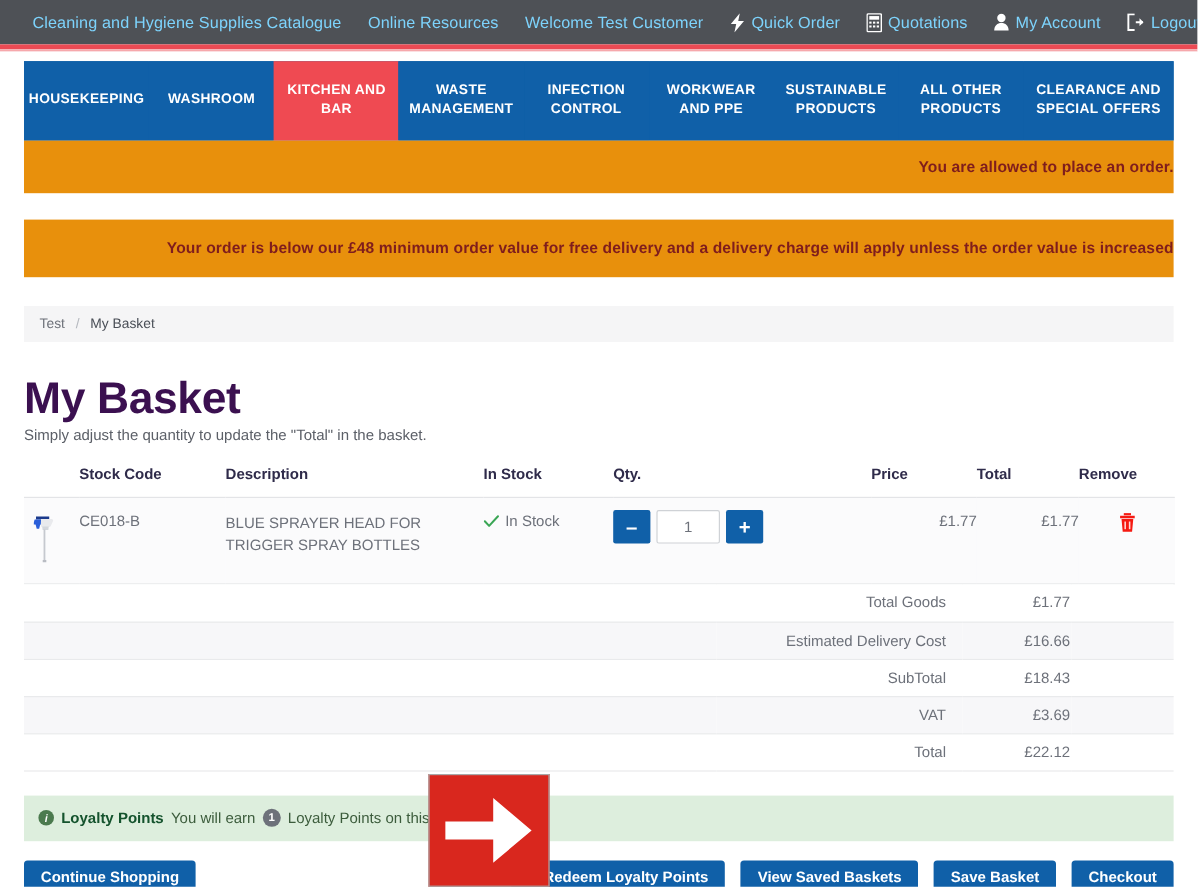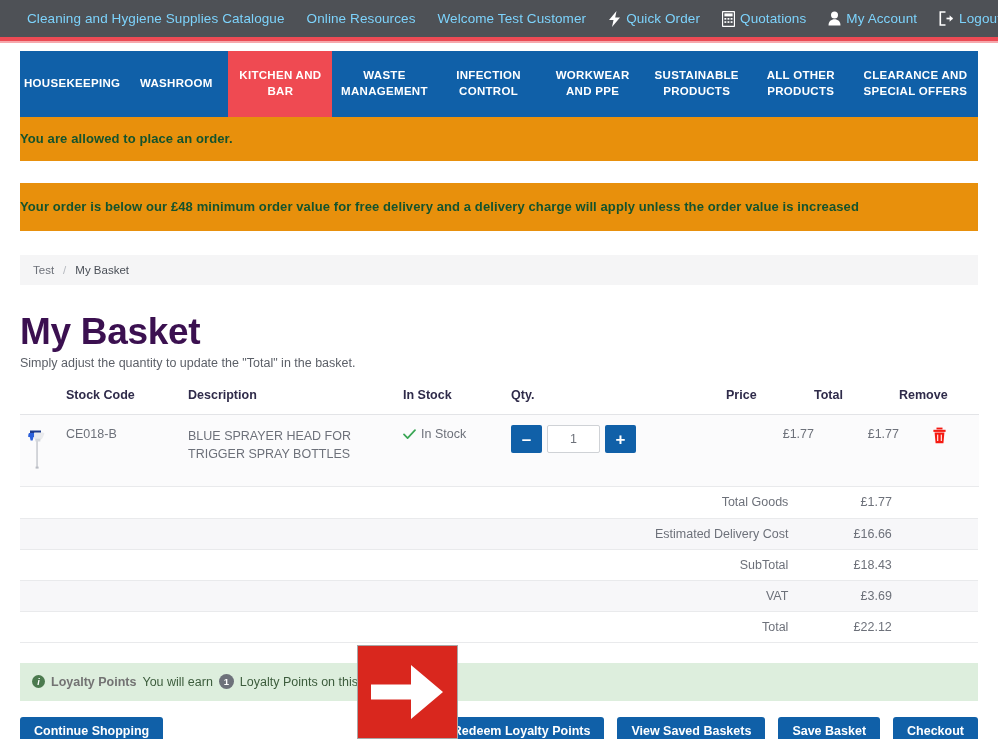--- a/index.html
+++ b/index.html
@@ -75,24 +75,24 @@
     cursor: pointer;
     background: #1060a8;
   }
   .nav-item.active { background: #ef4a52; }
   .nav-item.wide { flex: 1.22 1 0; }
 
   
   .alert-zone { padding: 0 20px; }
   .alert {
     background: #e8900c;
-    color: #14532d;
+    color: #7f1d1d;
     font-size: 13px;
     font-weight: 600;
-    text-align: left;
+    text-align: right;
     letter-spacing: 0.1px;
   }
   .alert-1 { height: 44px; line-height: 44px; margin-top: 0px; }
   .alert-2 { height: 48px; line-height: 48px; margin-top: 22px; }
 
   
   .crumbwrap { padding: 0 20px; margin-top: 24px; }
   .crumb {
     background: #f5f5f6;
     height: 30px;
@@ -229,21 +229,21 @@
     margin-top: 20px;
     background: #ddeedd;
     height: 38px;
     display: flex;
     align-items: center;
     padding-left: 12px;
     gap: 6px;
     font-size: 12.5px;
     color: #3c5c3c;
   }
-  .loyalty b { color: #737373; }
+  .loyalty b { color: #14532d; }
   .info-dot {
     width: 13px; height: 13px;
     border-radius: 50%;
     background: #4b7a4e;
     color: #ffffff;
     font-size: 9px;
     font-weight: bold;
     display: inline-flex;
     align-items: center;
     justify-content: center;

